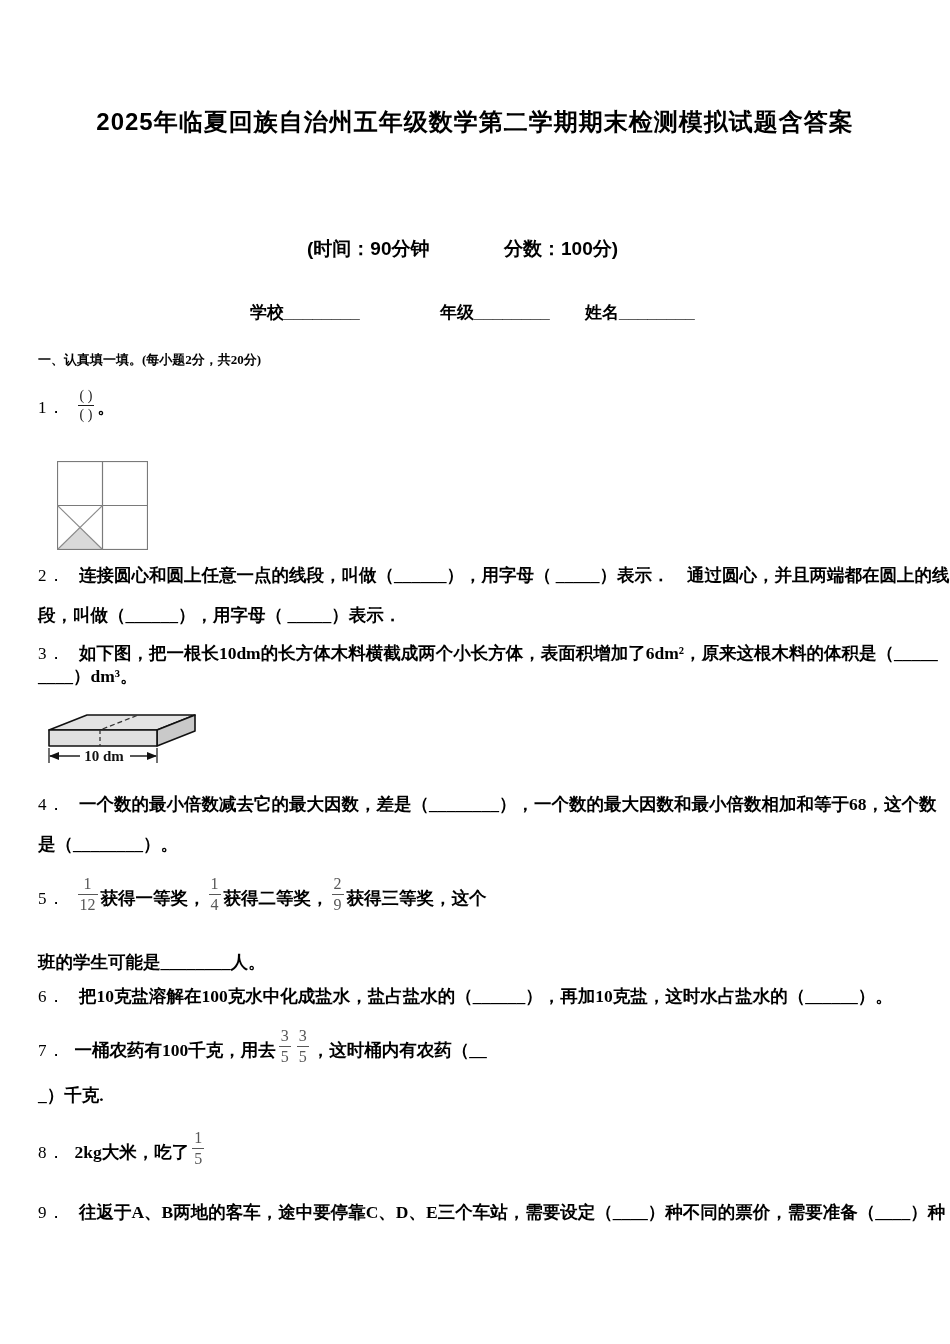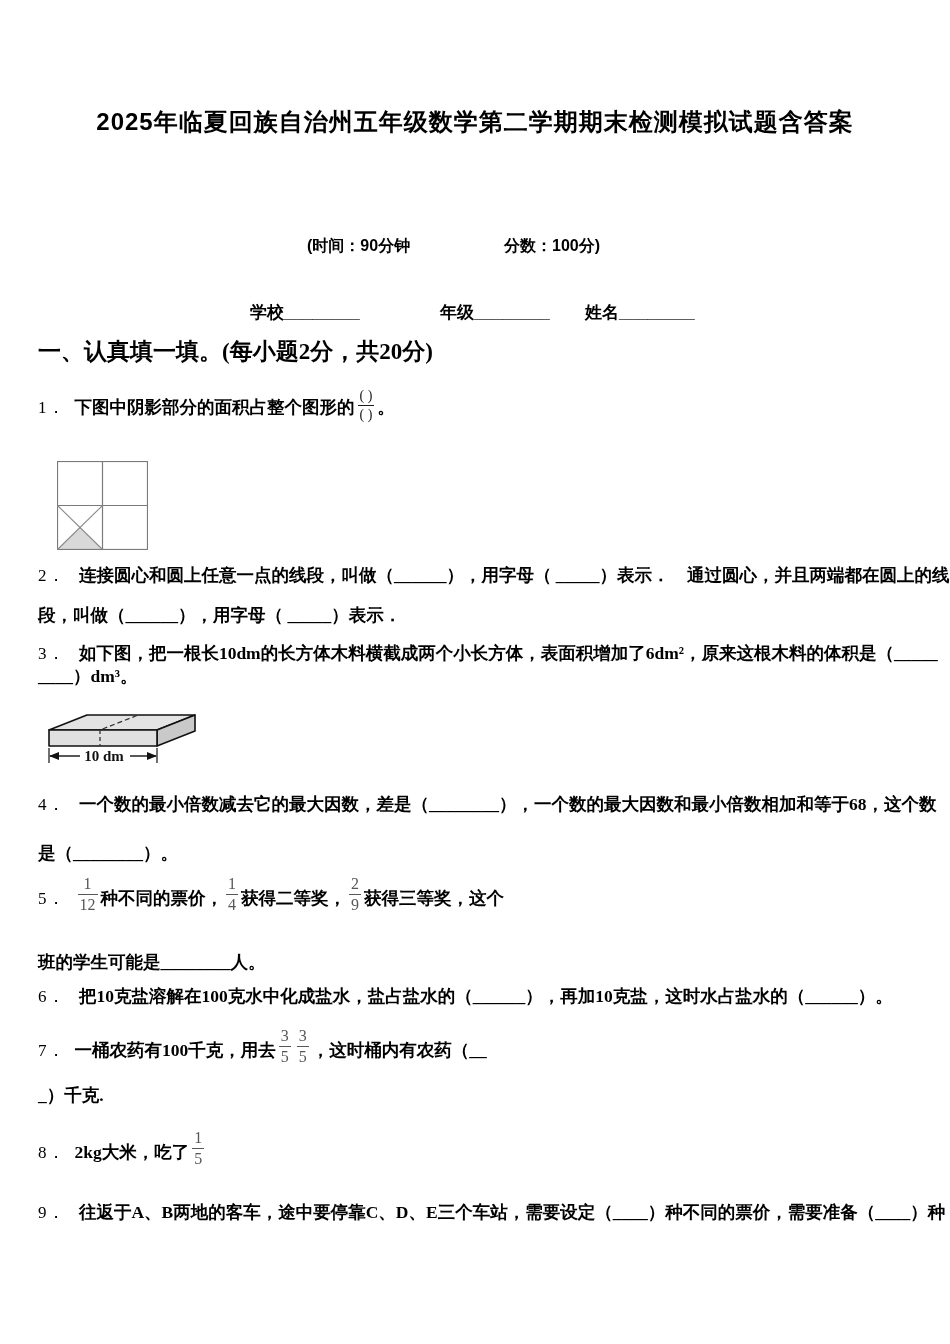--- a/index.html
+++ b/index.html
@@ -5,30 +5,30 @@
   html,body{margin:0;padding:0;background:#fff;}
   .page{
     position:relative;width:950px;height:1244px;background:#ffffff;
     font-family:"Liberation Serif",serif;color:#000;overflow:hidden;
   }
   .title{
     position:absolute;top:106px;left:0;width:100%;margin:0;
     text-align:center;font-size:24px;font-weight:700;letter-spacing:1px;
     font-family:"Liberation Sans",sans-serif;
   }
-  .meta{position:absolute;top:236px;font-size:16px;font-weight:700;
+  .meta{position:absolute;top:236px;font-size:19px;font-weight:700;
     font-family:"Liberation Sans",sans-serif;white-space:nowrap;}
   .meta.time{left:307px;}
   .meta.score{left:504px;}
   .field{position:absolute;top:301px;font-size:17px;font-weight:700;white-space:nowrap;
     font-family:"Liberation Sans",sans-serif;}
   .f-school{left:250px;}
   .f-grade{left:440px;}
   .f-name{left:585px;}
-  .section{position:absolute;left:38px;top:336px;font-size:23px;font-weight:700;white-space:nowrap;}
+  .section{position:absolute;left:38px;top:351px;font-size:13px;font-weight:700;white-space:nowrap;}
   .qline{
     position:absolute;left:38px;white-space:nowrap;
     font-size:17.5px;line-height:25px;font-weight:700;
   }
   .frow{display:flex;align-items:flex-end;}
   .qnum{font-weight:400;font-size:17px;margin-right:9px;letter-spacing:1px;}
   .qt{font-weight:700;}
   .frac{
     display:inline-flex;flex-direction:column;align-items:center;
     font-weight:400;font-size:16px;line-height:20px;color:#575757;
@@ -52,21 +52,20 @@
   <div class="meta score">分数：100分)</div>
 
   <div class="field f-school">学校________</div>
   <div class="field f-grade">年级________</div>
   <div class="field f-name">姓名________</div>
 
   <div class="section">一、认真填一填。(每小题2分，共20分)</div>
 
   <div class="qline frow" style="top:383px;">
     <span class="qnum">1．</span>
-    <span class="qt">下图中阴影部分的面积占整个图形的</span>
     <span class="frac q1frac">
       <span class="fnum">( )</span>
       <span class="fden">( )</span>
     </span>
     <span class="qt">。</span>
   </div>
 
   <div class="figure fig-grid">
     <svg width="91" height="89" viewBox="0 0 91 89" xmlns="http://www.w3.org/2000/svg">
       <polygon points="1,88 45.5,88 23,66" fill="#d9d9d9" stroke="none"></polygon>
@@ -108,31 +107,31 @@
       <line x1="88" y1="54" x2="114" y2="54" stroke="#111" stroke-width="1.4"></line>
       <polygon points="115,54 105,50 105,58" fill="#111"></polygon>
       <text x="62" y="59" text-anchor="middle" font-size="15" font-weight="bold" font-family="Liberation Serif, serif" fill="#111">10 dm</text>
     </svg>
   </div>
 
   <div class="qline" style="top:792px;">
     <span class="qnum">4．</span>
     <span class="qt">一个数的最小倍数减去它的最大因数，差是（________），一个数的最大因数和最小倍数相加和等于68，这个数</span>
   </div>
-  <div class="qline" style="top:832px;margin-top:9px;">
+  <div class="qline" style="top:832px;">
     <span class="qt">是（________）。</span>
   </div>
 
   <div class="qline frow" style="top:870px;">
     <span class="qnum">5．</span>
     <span class="frac">
       <span class="fnum">1</span>
       <span class="fden">12</span>
     </span>
-    <span class="qt">种不同的票价，</span>
+    <span class="qt">获得一等奖，</span>
     <span class="frac">
       <span class="fnum">1</span>
       <span class="fden">4</span>
     </span>
     <span class="qt">获得二等奖，</span>
     <span class="frac">
       <span class="fnum">2</span>
       <span class="fden">9</span>
     </span>
     <span class="qt">获得三等奖，这个</span>

